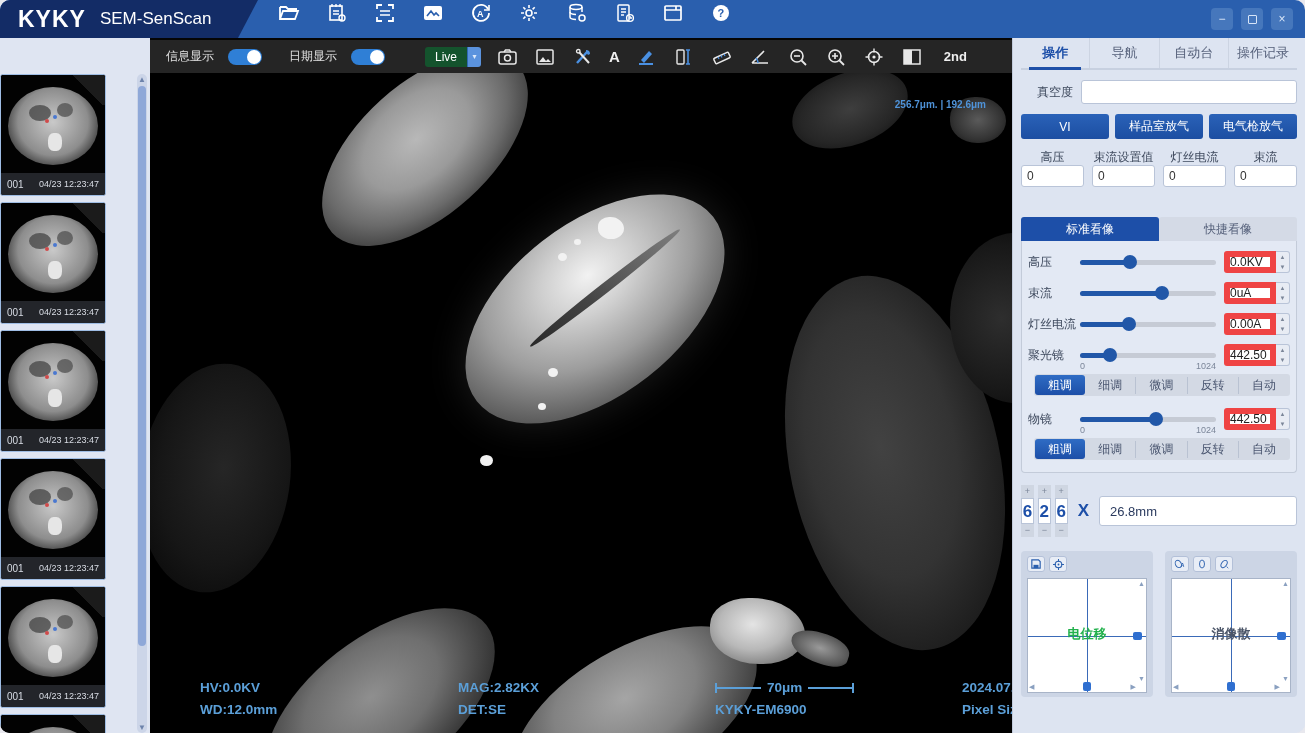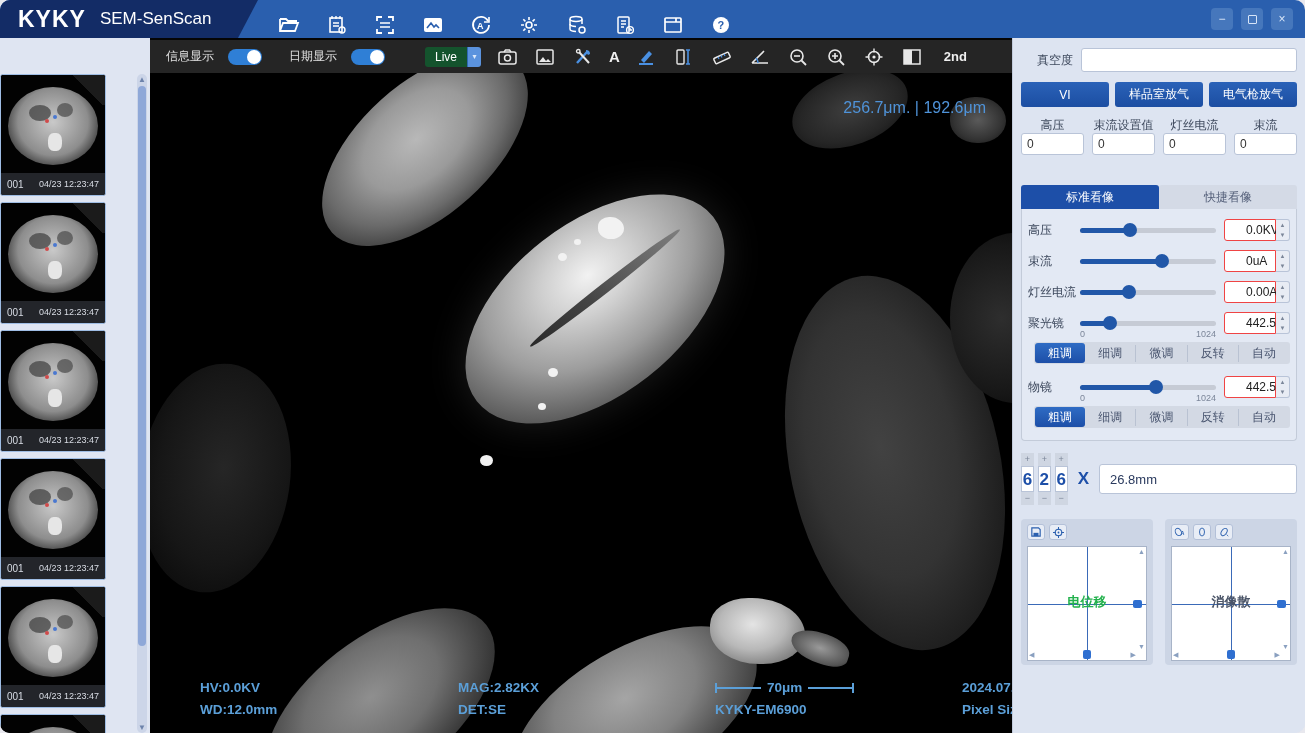--- a/index.html
+++ b/index.html
@@ -1,20 +1,20 @@
 <!DOCTYPE html>
 <html><head>
 <meta charset="utf-8">
 <style>
   * { margin:0; padding:0; box-sizing:border-box; }
   html,body { width:1305px; height:733px; background:#e8e8ee; font-family:"Liberation Sans", sans-serif; }
   .app { position:relative; width:1305px; height:733px; border-radius:10px; overflow:hidden; background:#dde3f1; }
 
   
-  .titlebar { position:absolute; left:0; top:0; width:100%; height:38px; background:#2a5fae; display:flex; align-items:flex-end; }
+  .titlebar { position:absolute; left:0; top:0; width:100%; height:38px; background:#2a5fae; display:flex; align-items:flex-start; }
   .brand { position:relative; height:38px; width:258px; background:#132c66; clip-path:polygon(0 0,100% 0,calc(100% - 20px) 100%,0 100%); display:flex; align-items:center; gap:14px; padding-left:18px; flex:0 0 auto; }
   .logo { color:#fff; font-weight:900; font-size:23px; letter-spacing:1px; }
   .apptitle { color:#fff; font-size:17px; }
   .tb-icons { display:flex; align-items:center; gap:22px; margin-left:18px; }
   .tb-btn { width:26px; height:26px; display:flex; align-items:center; justify-content:center; cursor:pointer; }
   .tb-btn svg { display:block; }
   .win-controls { position:absolute; right:12px; top:8px; display:flex; gap:8px; }
   .win-btn { width:22px; height:22px; border-radius:4px; background:#4677bc; color:#d7e5f8; font-size:12px; display:flex; align-items:center; justify-content:center; cursor:pointer; }
   .win-btn .sq { width:9px; height:9px; border:1.5px solid #d7e5f8; border-radius:1px; }
 
@@ -50,21 +50,21 @@
   .toggle .knob { position:absolute; right:1px; top:1px; width:14px; height:14px; border-radius:50%; background:#fff; }
   .live-wrap { display:flex; margin-left:26px; cursor:pointer; }
   .live-btn { background:#14532d; color:#fff; font-size:12px; padding:3px 10px; border-radius:3px 0 0 3px; }
   .live-dd { background:#5b93de; color:#dce9fa; width:14px; border-radius:0 3px 3px 0; display:flex; align-items:center; justify-content:center; font-size:8px; border-left:1px solid #2f67b5; }
   .v-icon { width:24px; height:24px; display:flex; align-items:center; justify-content:center; cursor:pointer; }
   .v-text-icon { color:#efefef; font-weight:bold; font-size:15px; cursor:pointer; }
   .v-2nd { color:#efefef; font-weight:bold; font-size:13px; margin-left:6px; }
   .stage { position:absolute; left:0; top:35px; width:862px; height:660px; overflow:hidden; background:#000; }
   .grain { position:absolute; border-radius:50%; }
   .speck { position:absolute; border-radius:50%; background:#f2f2f2; }
-  .measure-ov { position:absolute; top:26px; right:26px; color:#4f93d9; font-weight:normal; font-size:16px; }
+  .measure-ov { position:absolute; top:26px; right:26px; color:#4f93d9; font-weight:bold; font-size:10px; }
   .info-ov { position:absolute; left:0; bottom:12px; width:100%; color:#5b9fd8; font-weight:bold; font-size:13.5px; }
   .info-col { position:absolute; line-height:22px; white-space:nowrap; }
   .scalebar { display:flex; align-items:center; gap:6px; height:22px; }
   .sb-seg { height:2px; background:#5b9fd8; width:46px; position:relative; }
   .sb-seg.l::before { content:""; position:absolute; left:0; top:-4px; width:2px; height:10px; background:#5b9fd8; }
   .sb-seg.r::after { content:""; position:absolute; right:0; top:-4px; width:2px; height:10px; background:#5b9fd8; }
 
   
   .rpanel { position:absolute; left:1012px; top:38px; width:293px; height:695px; background:#dde4f1; border-left:1px solid #c2cbdc; padding:0 8px; }
   .r-tabs { display:flex; height:32px; border-bottom:2px solid #c7d0e0; }
@@ -87,21 +87,21 @@
   .view-tab.idle { background:#d4dae6; color:#55607a; border-radius:3px 3px 0 0; }
   .slider-box { border:1px solid #c3cbd9; border-top:none; border-radius:0 0 4px 4px; background:#e3e9f4; padding:8px 6px 10px 6px; }
   .s-row { display:flex; align-items:center; margin-top:9px; }
   .s-row:first-child { margin-top:2px; }
   .s-label { width:52px; font-size:12px; color:#3f4a5e; flex:0 0 auto; }
   .s-track-wrap { flex:1; position:relative; height:16px; }
   .s-track { position:absolute; left:0; right:0; top:6px; height:5px; border-radius:3px; background:#c6cbd5; }
   .s-fill { position:absolute; left:0; top:6px; height:5px; border-radius:3px; background:#2157a8; }
   .s-knob { position:absolute; top:1px; width:14px; height:14px; margin-left:-7px; border-radius:50%; background:#2157a8; cursor:pointer; }
   .s-scale { position:absolute; top:14px; left:0; right:0; display:flex; justify-content:space-between; font-size:9px; color:#7b8699; }
-  .s-value { width:52px; height:22px; background:#fff; border:1px solid #ef4444; border-radius:3px 0 0 3px; font-size:12px; display:flex; align-items:center; padding-left:21px; color:#222; margin-left:8px; flex:0 0 auto; }
+  .s-value { width:52px; height:22px; background:#fff; border:6px solid #ef4444; border-radius:3px 0 0 3px; font-size:12px; display:flex; align-items:center; padding-left:0; color:#222; margin-left:8px; flex:0 0 auto; }
   .s-spin { width:14px; height:22px; display:flex; flex-direction:column; flex:0 0 auto; border:1px solid #b9c4d8; border-left:none; border-radius:0 3px 3px 0; background:#e8ecf4; }
   .s-spin div { flex:1; font-size:6px; color:#7b8699; display:flex; align-items:center; justify-content:center; cursor:pointer; }
   .adj-row { display:flex; align-items:center; background:#d3d9e4; border-radius:3px; height:22px; margin:8px 0 2px 6px; padding:1px; }
   .adj-btn { flex:1; text-align:center; font-size:12px; color:#4a5670; cursor:pointer; border-right:1px solid #b9c2d2; }
   .adj-btn:last-child { border-right:none; }
   .adj-btn.active { background:linear-gradient(#2f6cc4,#1d4fa8); color:#fff; border-radius:3px; height:20px; line-height:20px; border-right:none; }
   .mag-row { display:flex; align-items:center; margin-top:12px; gap:4px; }
   .step-col { width:36px; display:flex; flex-direction:column; align-items:stretch; }
   .step-btn { height:13px; background:#cfd6e2; color:#7b8699; font-size:9px; text-align:center; line-height:12px; cursor:pointer; }
   .step-val { height:26px; background:#fff; border:1px solid #b9c4d8; color:#1d4fa8; font-weight:bold; font-size:17px; text-align:center; line-height:25px; }
@@ -435,20 +435,26 @@
         </div>
         <div class="info-col" style="left:812px;bottom:0">
           <div>2024.07.23  14:48</div>
           <div>Pixel Size:206.836nm</div>
         </div>
       </div>
     </div>
   </div>
 
   <div class="rpanel">
+    <div class="r-tabs">
+      <div class="r-tab active">操作</div>
+      <div class="r-tab">导航</div>
+      <div class="r-tab">自动台</div>
+      <div class="r-tab">操作记录</div>
+    </div>
 
     <div class="vac-row">
       <span class="vac-label">真空度</span>
       <input class="vac-input" value="" style="">
     </div>
 
     <div class="vent-row">
       <button class="vent-btn">VI</button>
       <button class="vent-btn">样品室放气</button>
       <button class="vent-btn">电气枪放气</button>

